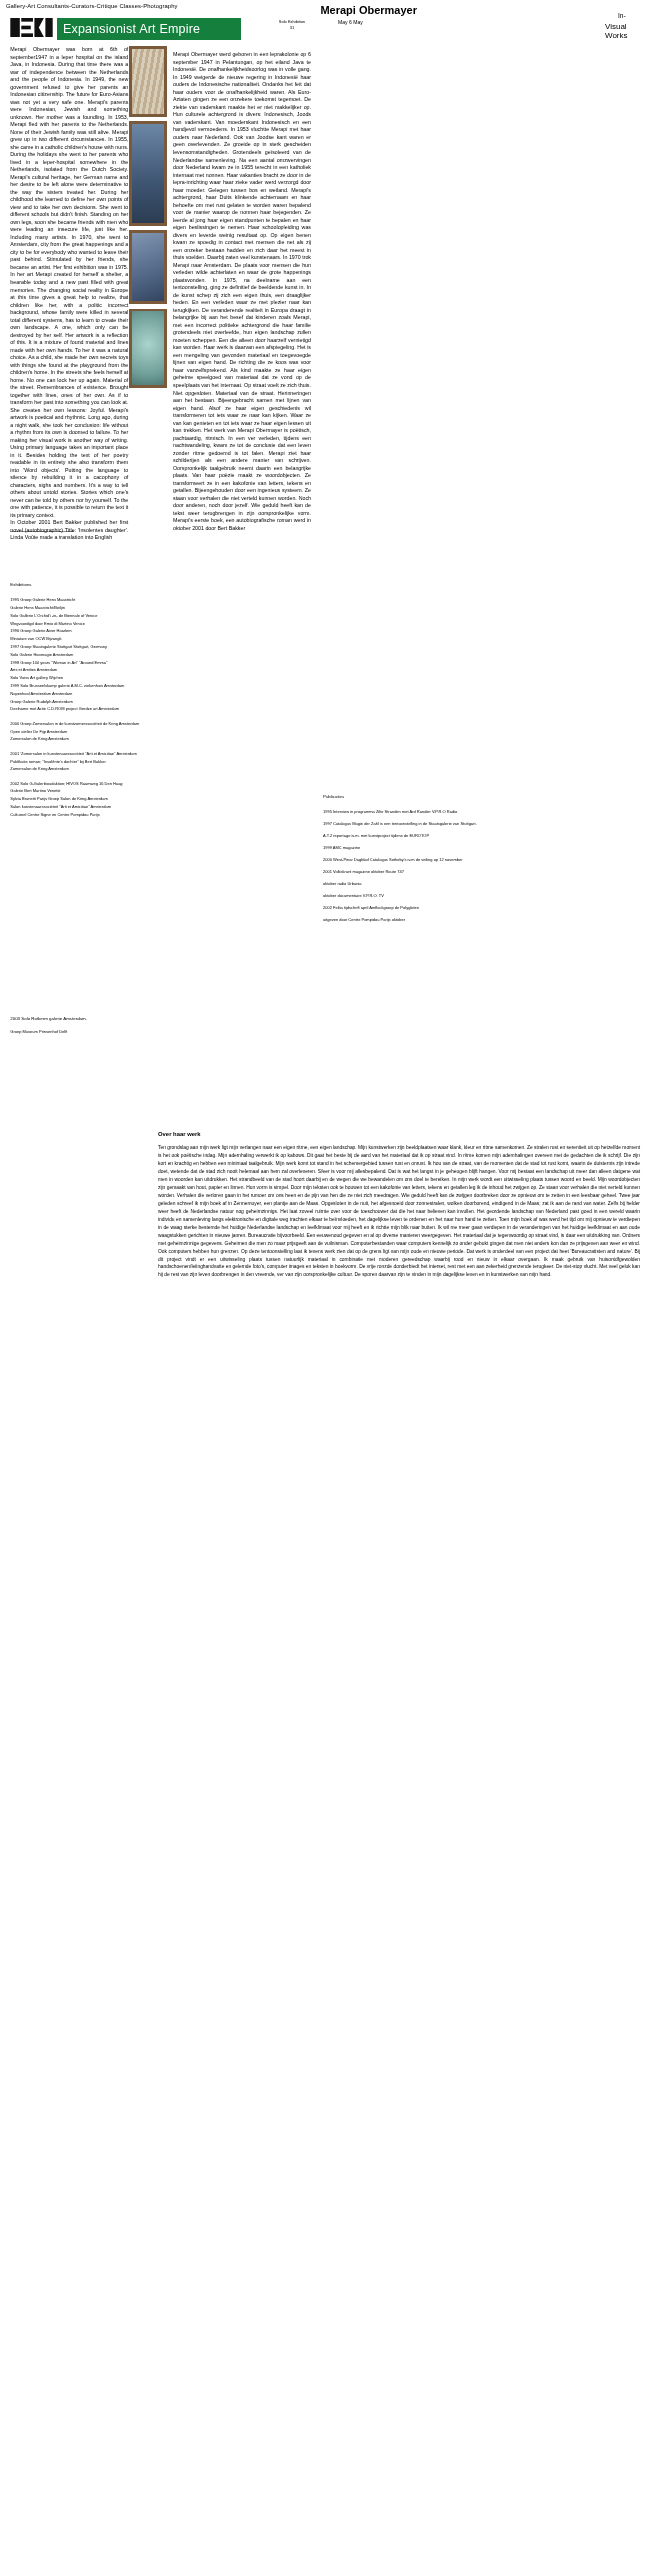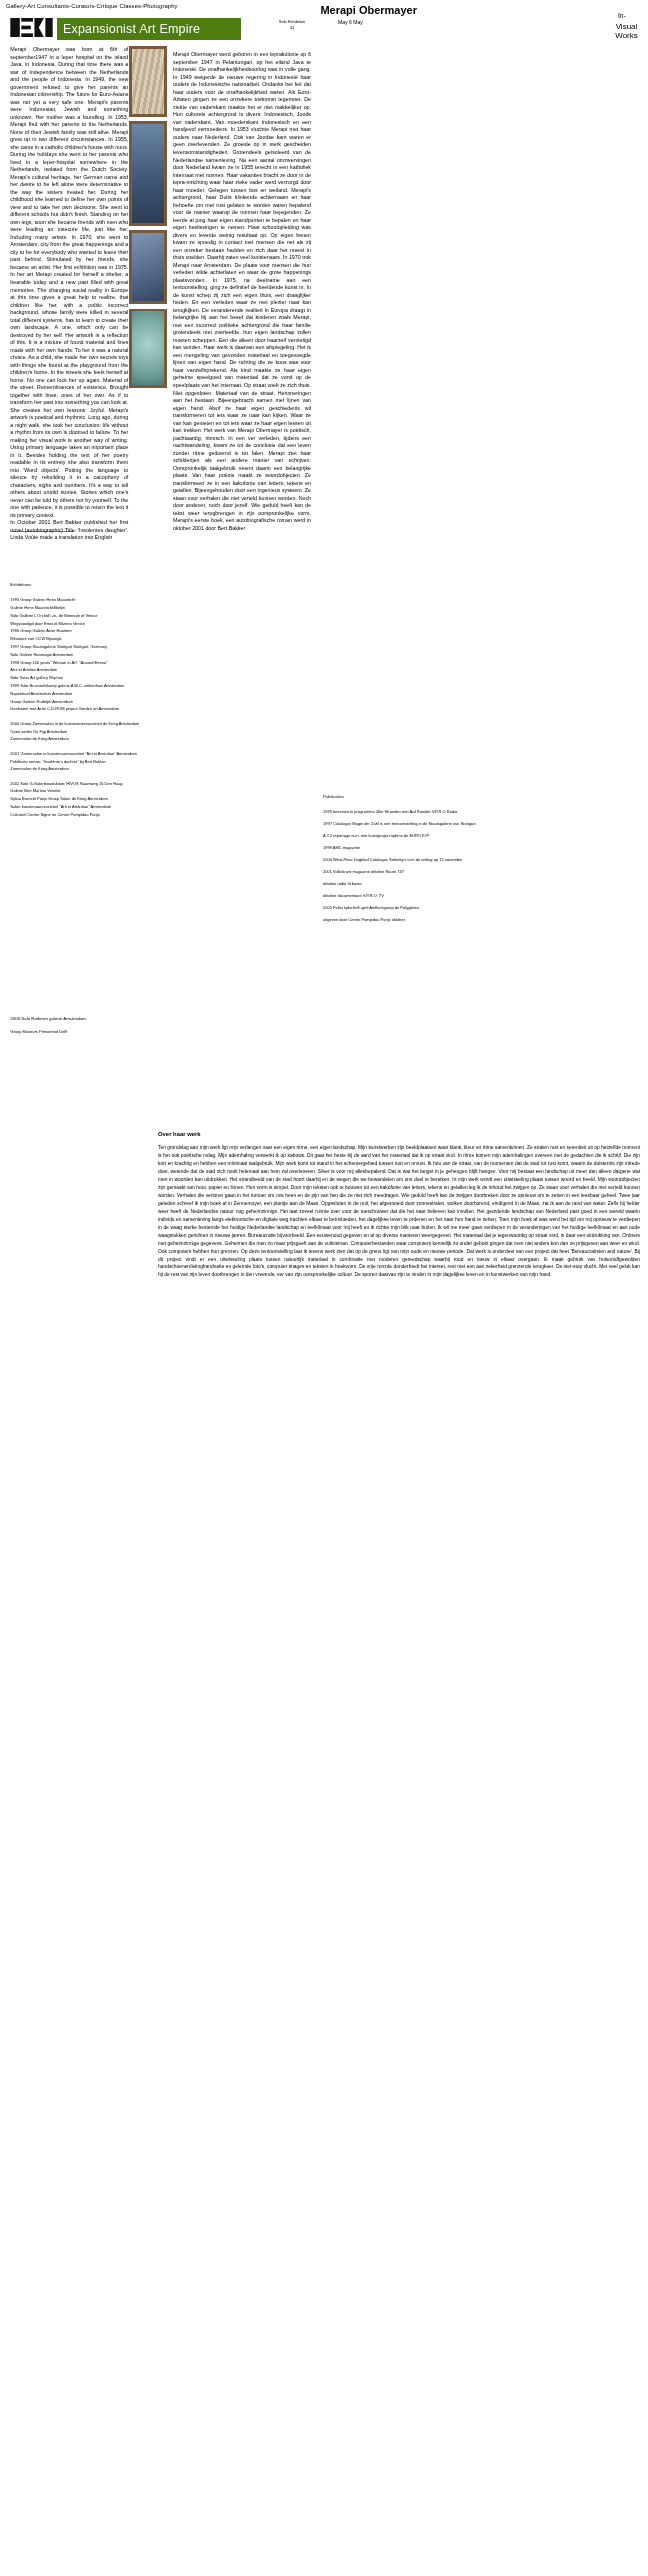--- a/index.html
+++ b/index.html
@@ -3,27 +3,27 @@
 <meta charset="utf-8">
 <style>
   html,body{margin:0;padding:0;background:#ffffff;}
   body{width:648px;font-family:"Liberation Sans",sans-serif;color:#000;}
   .page{position:relative;width:648px;height:2576px;overflow:hidden;}
 
   
   .topline{position:absolute;left:5.9px;top:2.9px;font-size:5.9px;letter-spacing:0.1px;}
   .logo{position:absolute;left:10.3px;top:17.6px;width:43px;height:19px;}
   .logo svg{display:block;}
-  .banner{position:absolute;left:57px;top:17.6px;width:184px;height:22px;background:#4d7c0f;color:#fff;
+  .banner{position:absolute;left:57px;top:17.6px;width:184px;height:22px;background:#15803d;color:#fff;
           font-size:12.5px;letter-spacing:0.2px;display:flex;align-items:center;padding-left:5.9px;box-sizing:border-box;}
   .mo-title{position:absolute;left:248px;top:4.4px;width:169px;text-align:right;font-size:11px;font-weight:bold;}
   .expo{position:absolute;left:248px;top:19px;width:88px;font-size:4px;line-height:1.5;text-align:center;}
   .issue{position:absolute;left:338px;top:19px;font-size:5.1px;}
   .inv-title{position:absolute;left:618px;top:11.8px;width:29px;font-size:6.6px;text-align:left;}
-  .vw-title{position:absolute;left:605px;top:22px;width:43px;font-size:8px;text-align:center;}
+  .vw-title{position:absolute;left:605px;top:22px;width:43px;font-size:8px;text-align:left;}
 
   
   .colL{position:absolute;left:10.3px;top:46px;width:118px;font-size:5.3px;line-height:1.42;text-align:justify;}
   .colL p{margin:0 0 0 0;}
   .rule{margin-top:8.8px;font-size:5.1px;letter-spacing:-0.4px;}
 
   .date-note{position:absolute;left:10.3px;top:519px;width:118px;font-size:5.3px;line-height:1.45;text-align:justify;}
 
   .exhib{position:absolute;left:10.3px;top:581px;width:151px;font-size:4px;line-height:1.95;}
   .exhib h4{font-size:4.4px;margin:0 0 6.6px 0;font-weight:normal;}

